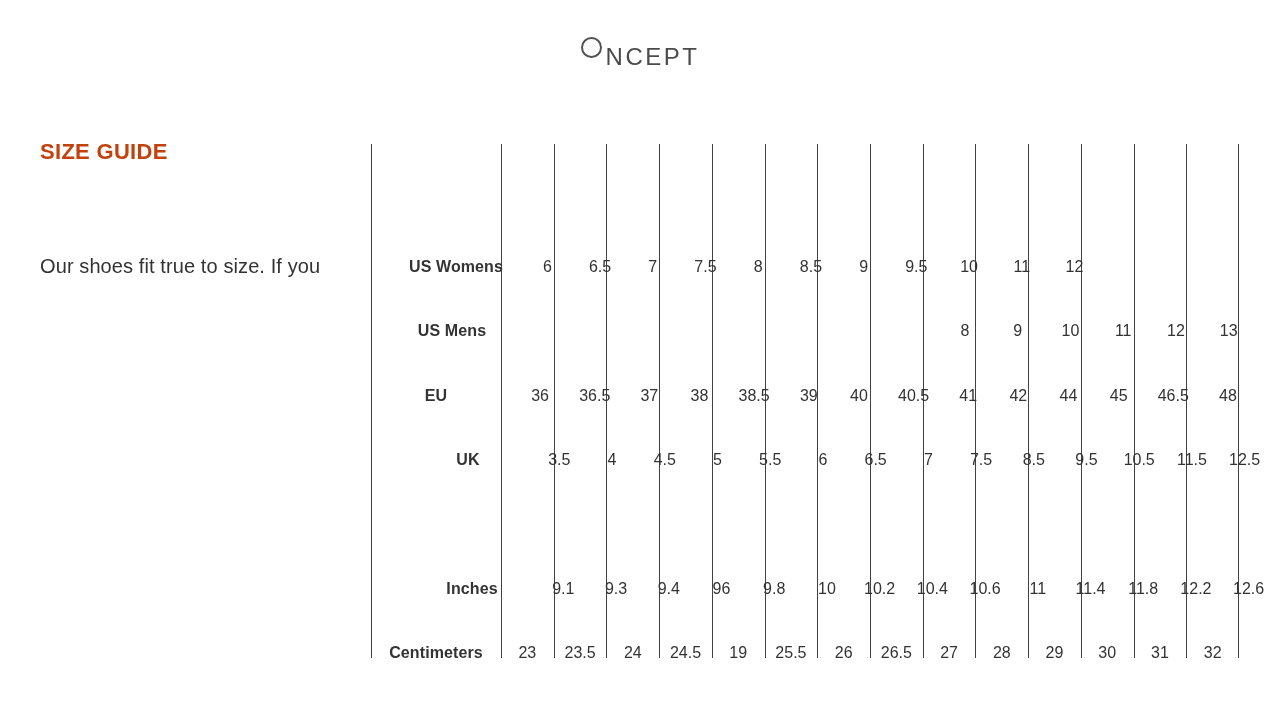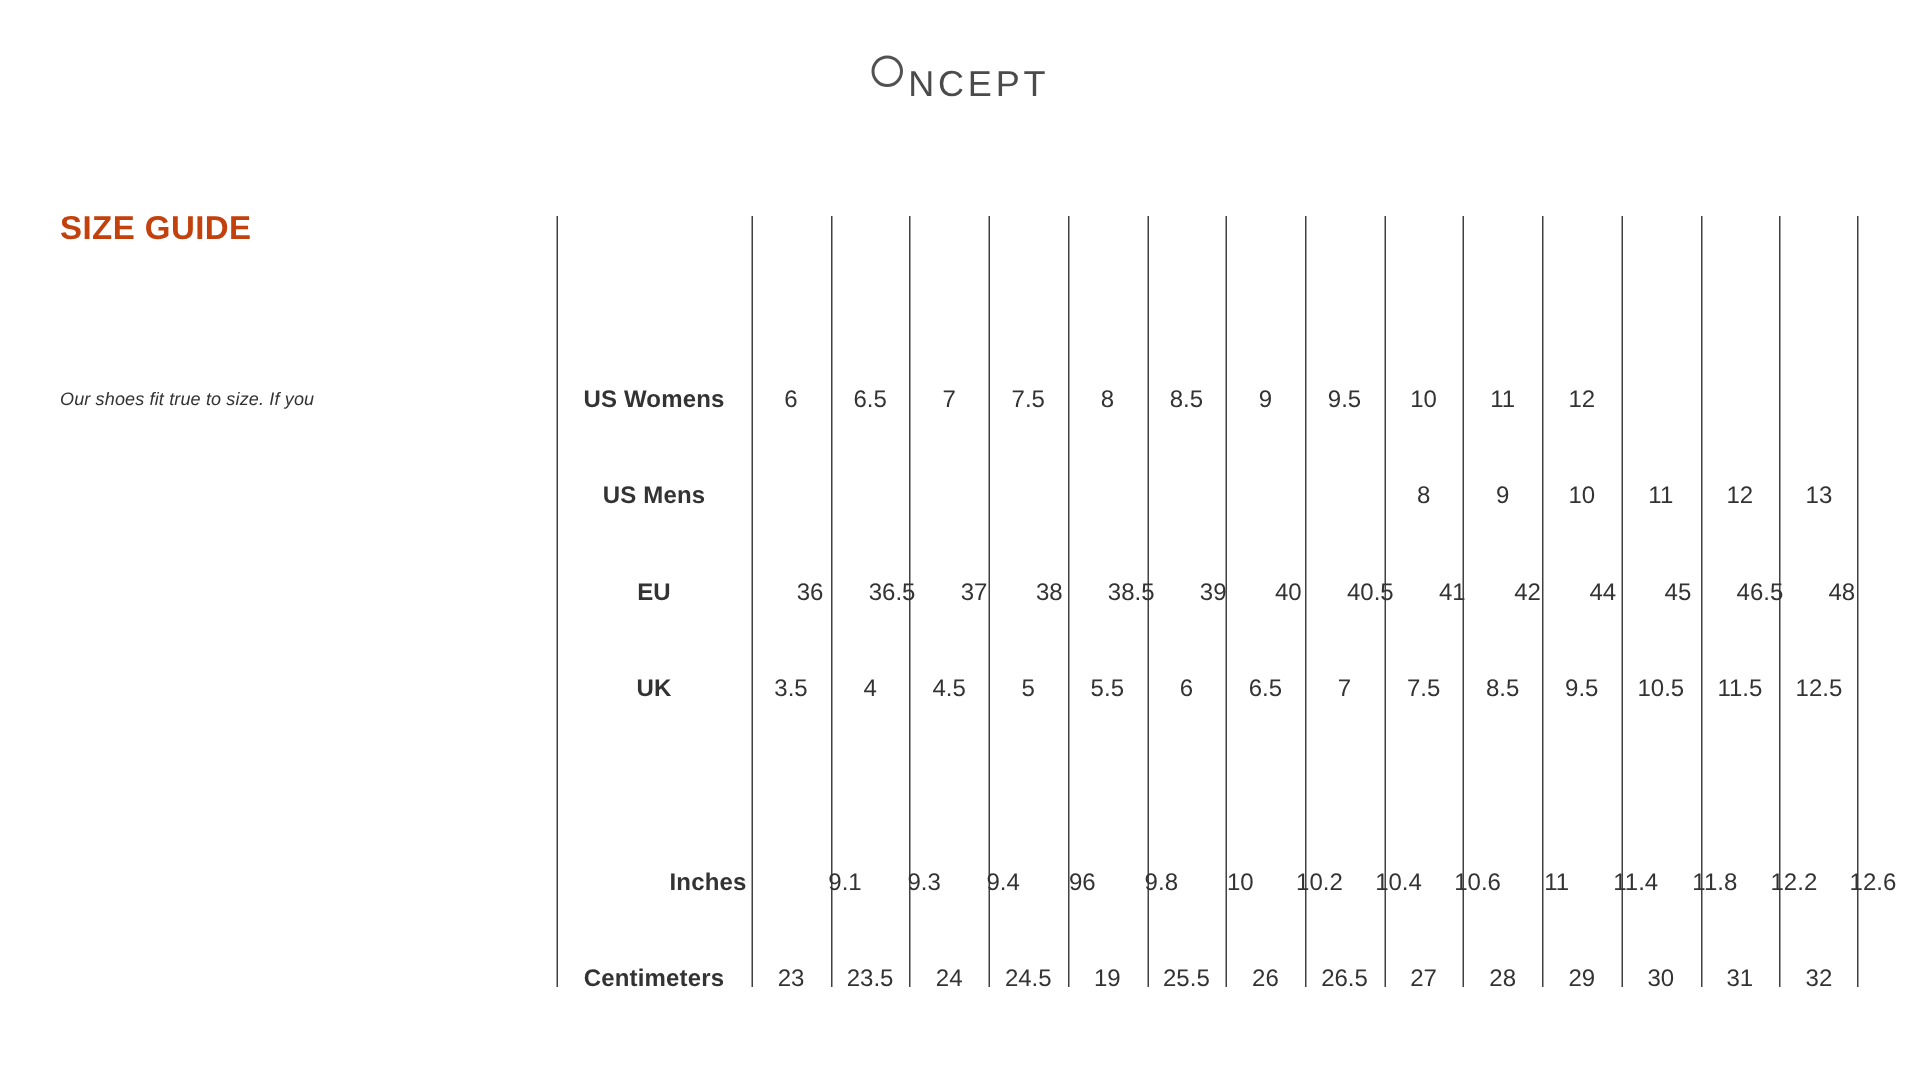--- a/index.html
+++ b/index.html
@@ -42,25 +42,24 @@
     left: 40px; top: 139px;
     margin: 0;
     font-size: 22px;
     font-weight: bold;
     letter-spacing: 0.3px;
     color: #c2410c;
   }
   .intro {
     position: absolute;
     left: 40px; top: 255px;
-    font-size: 12px;
+    font-size: 20px;
     line-height: 23.4px;
     letter-spacing: 0.1px;
     color: #333333;
-    font-style: italic;
   }
 
   
   .size-table {
     position: absolute;
     left: 371px; top: 144px;
     width: 868px; height: 514px;
   }
   .col-lines {
     position: absolute;
@@ -73,24 +72,24 @@
   .col-cell:last-child { border-right: 1px solid #414141; }
 
   .table-row {
     position: absolute;
     left: 0;
     width: 868px; height: 64px;
     display: grid;
     grid-template-columns: 130px repeat(14, 1fr);
     align-items: center;
   }
-  .row-0 { top: 91px; }
-  .row-1 { top: 155px; }
+  .row-0 { top: 91px; margin-left: 20px; }
+  .row-1 { top: 155px; padding-left: 16px; }
   .row-2 { top: 220px; gap: 28px; }
-  .row-3 { top: 284px; }
+  .row-3 { top: 284px; padding-left: 32px; }
   .row-4 { top: 413px; margin-left: 36px; }
   .row-5 { top: 477px; }
 
   .cell {
     text-align: center;
     font-size: 16px;
     color: #333333;
     white-space: nowrap;
   }
   .label-cell { font-weight: bold; letter-spacing: 0.1px; }

